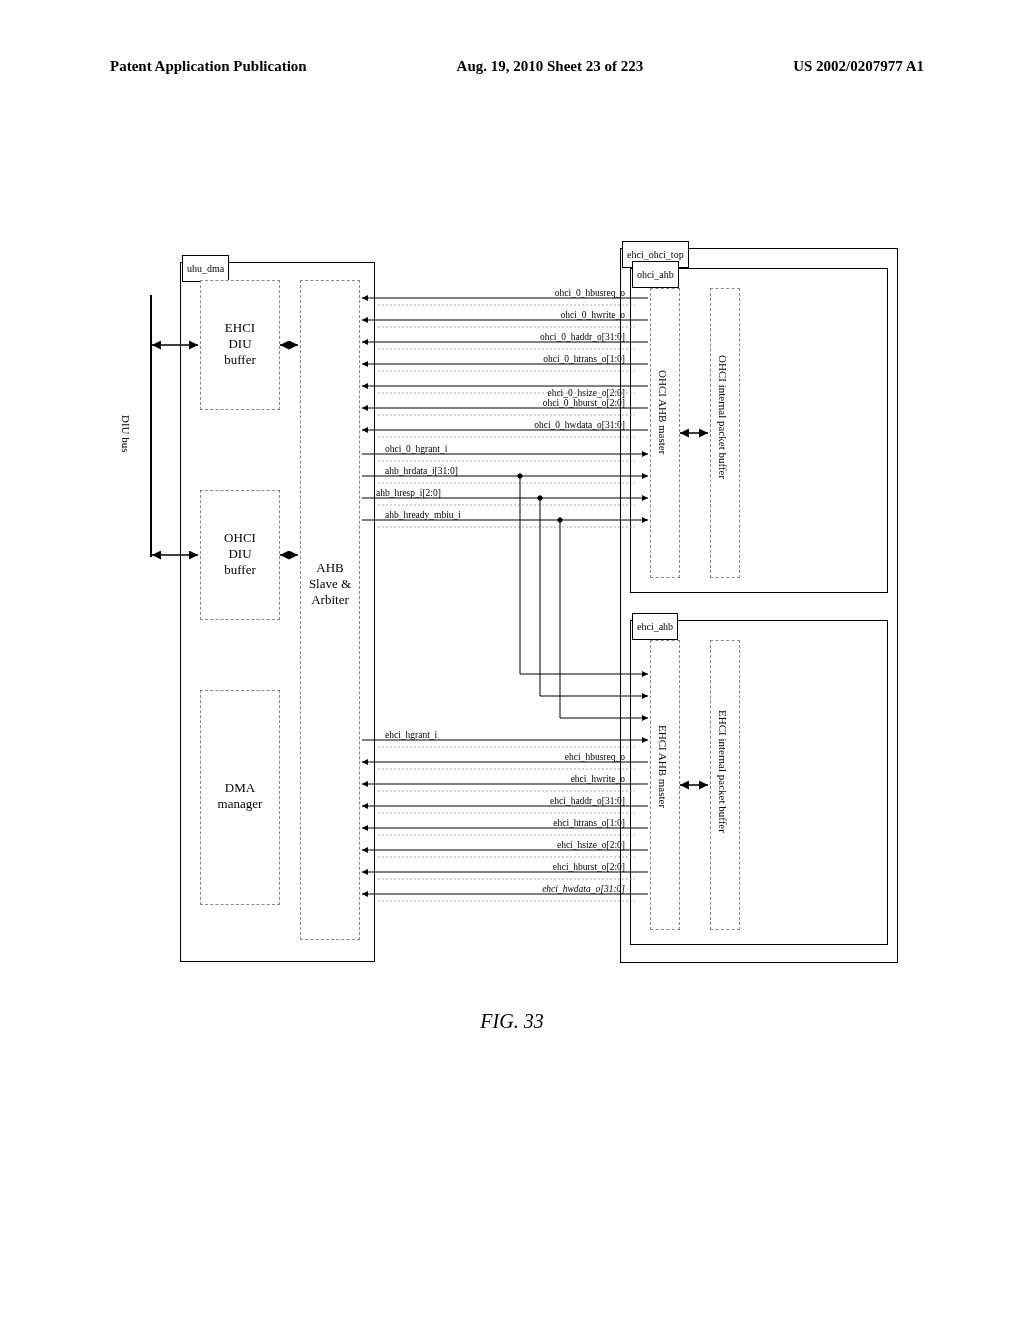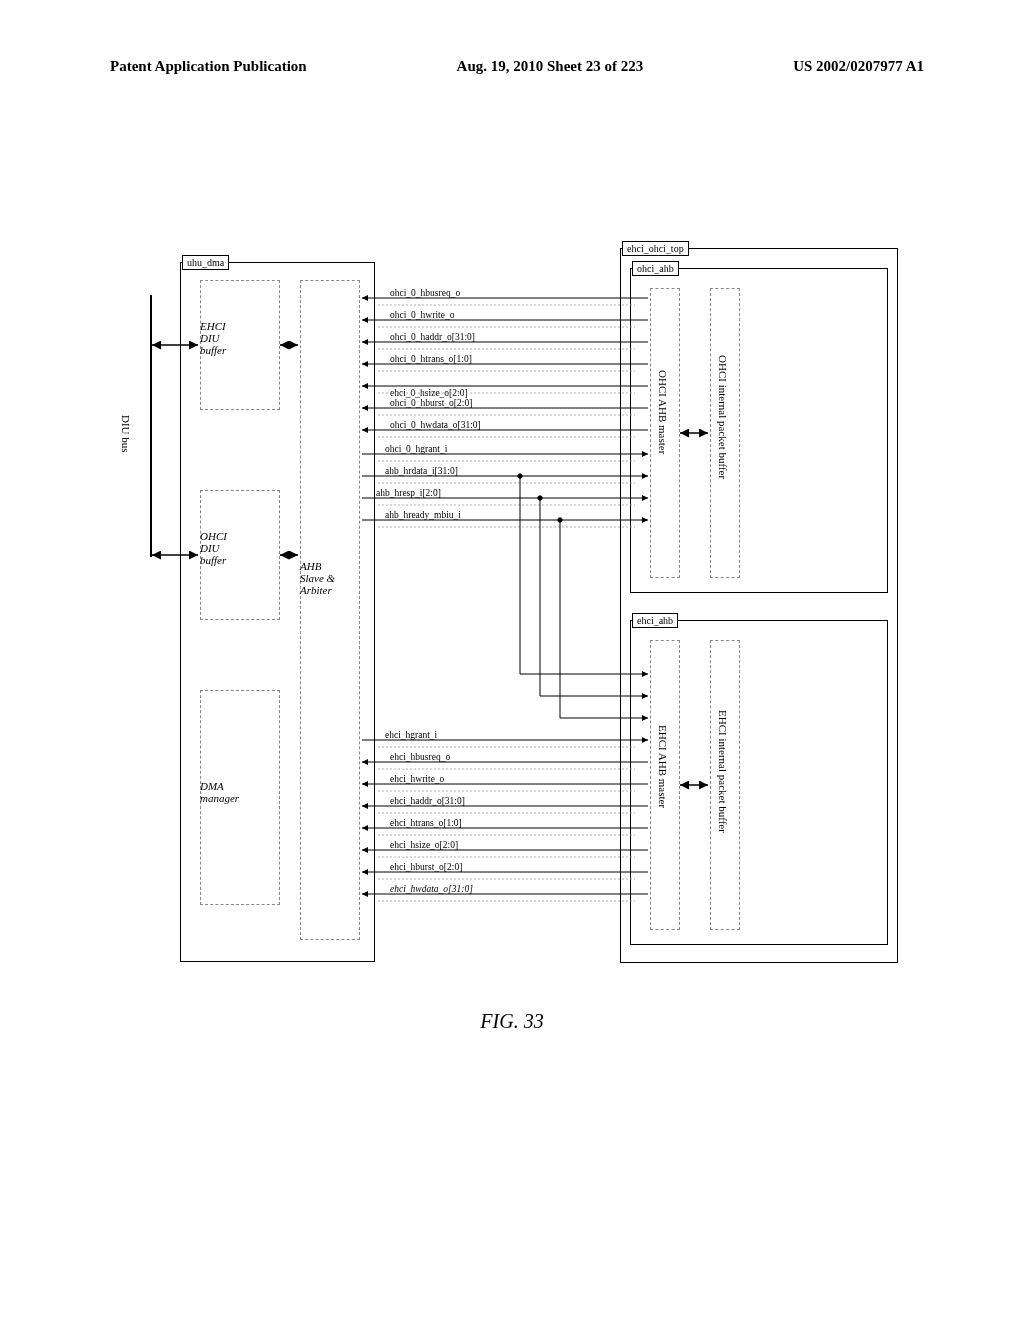--- a/index.html
+++ b/index.html
@@ -29,46 +29,45 @@
   }
   .box {
     position: absolute;
     border: 1px solid #000;
     background: #fff;
     font-size: 11px;
     text-align: center;
   }
   .label-cell {
     position: absolute;
-    font-size: 11px;
-    text-align: left;
-    font-style: italic;
+    font-size: 13px;
+    text-align: center;
   }
   .vert-label {
     writing-mode: vertical-rl;
     position: absolute;
     font-size: 11px;
     text-align: center;
   }
   .tab {
     position: absolute;
     border: 1px solid #000;
     background: #fff;
     font-size: 10px;
-    padding: 1px 4px;
+    padding: 7px 4px;
   }
   .inner-box {
     position: absolute;
     border: 1px dashed #888;
     background: #fff;
   }
   .sig {
     position: absolute;
     font-size: 9.5px;
-    text-align: left;
+    text-align: right;
   }
   .sigl {
     position: absolute;
     font-size: 9.5px;
     text-align: left;
   }
   svg { position: absolute; top:0; left:0; }
   .fig-caption {
     position: absolute;
     top: 1010px;

